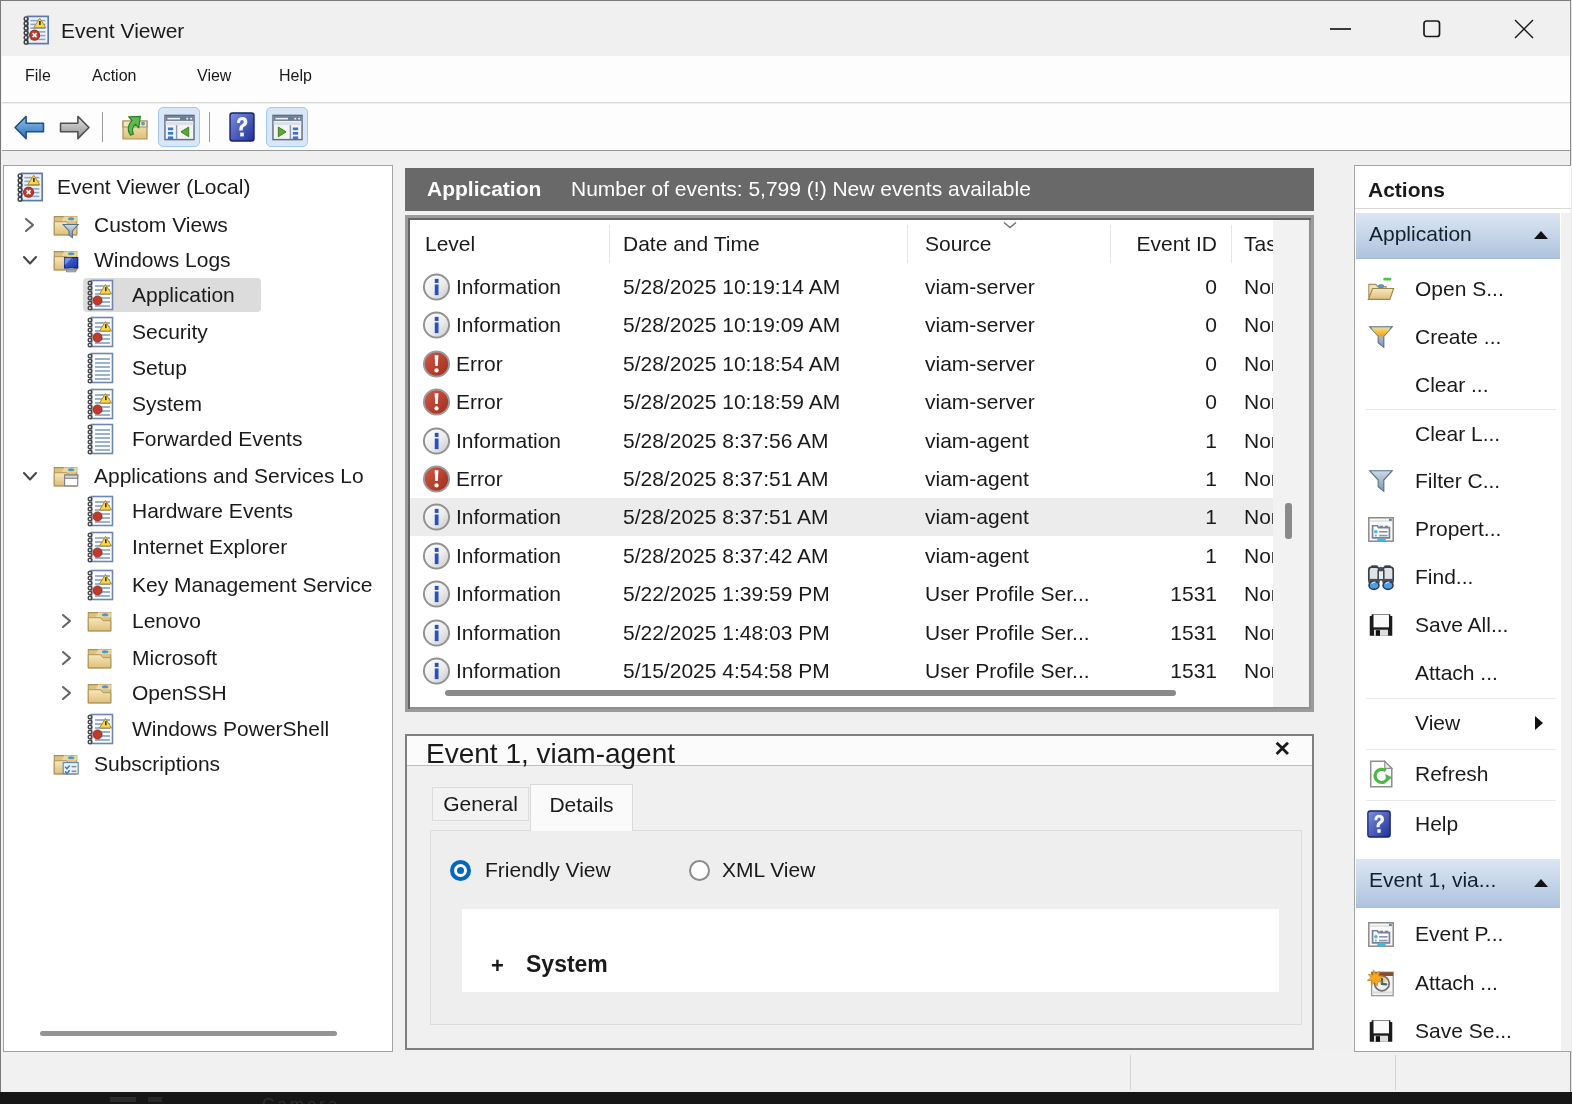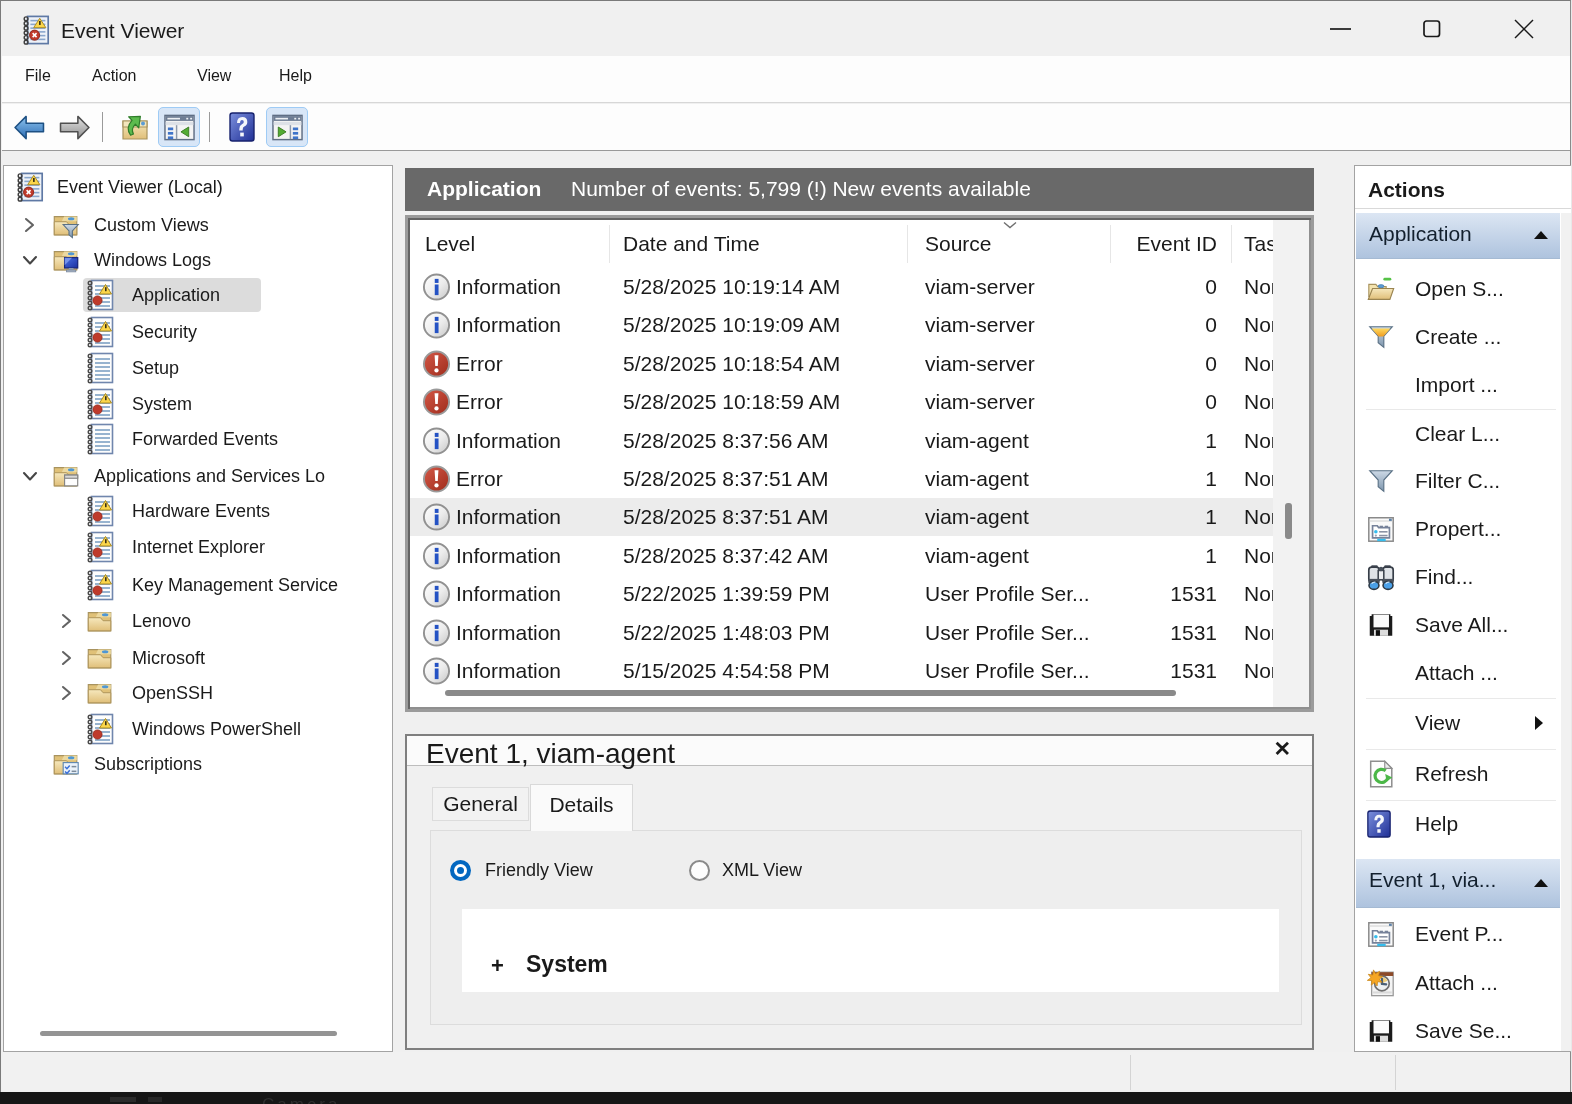--- a/index.html
+++ b/index.html
@@ -14,21 +14,21 @@
   .wc{top:0;width:92px;height:54px;display:flex;align-items:center;justify-content:center;}
   #menubar{left:1px;top:55px;width:1568px;height:47px;background:#fdfdfd;border-bottom:1px solid #d7d7d7;box-sizing:border-box;}
   .menu-item{position:absolute;top:11px;font-size:16px;color:#191919;}
   #toolbar{left:1px;top:103px;width:1568px;height:47px;background:#fdfdfd;border-bottom:1px solid #999;box-sizing:border-box;}
   .tbtn{position:absolute;top:3px;width:42px;height:40px;display:flex;align-items:center;justify-content:center;}
   .tbtn.toggled{background:#d8e6f7;border:1px solid #9ecbf5;border-radius:5px;box-sizing:border-box;}
   .tsep{position:absolute;top:8px;width:1px;height:30px;background:#9a9a9a;}
   
   #tree{left:2px;top:164px;width:390px;height:887px;background:#fff;border:1px solid #a3a3a3;box-sizing:border-box;overflow:hidden;}
   .titem{position:absolute;left:0;width:100%;height:36px;}
-  .titem .lbl{position:absolute;top:50%;transform:translateY(-50%);font-size:18px;white-space:nowrap;}
+  .titem .lbl{position:absolute;top:50%;transform:translateY(-50%);font-size:21px;white-space:nowrap;}
   .titem .sel{position:absolute;top:1px;height:34px;background:#dcdcdc;border-radius:4px;}
   .chev{position:absolute;top:50%;transform:translateY(-50%);}
   .ticon{position:absolute;top:50%;transform:translateY(-50%);width:30px;height:32px;}
   #tree-hscroll{left:36px;top:865px;width:297px;height:5px;background:#949494;border-radius:3px;}
   
   #list-titlebar{left:404px;top:167px;width:909px;height:43px;background:#696969;color:#fff;}
   #list-title{left:22px;top:9px;font-size:21px;font-weight:bold;position:absolute;color:#fff;}
   #list-subtitle{left:166px;top:9px;font-size:21px;position:absolute;color:#fff;}
   .sunken{background:#9b9b9b;}
   .sunken .inner2{position:absolute;left:3px;top:3px;right:3px;bottom:3px;background:#fff;
@@ -47,21 +47,21 @@
   #list-gutter{position:absolute;left:863px;top:0;width:36px;height:487px;background:#f2f2f2;}
   
   #preview{left:404px;top:733px;width:909px;height:316px;background:#f0f0f0;border:2px solid #7f7f7f;box-sizing:border-box;}
   #pv-head{position:absolute;left:0;top:0;width:100%;height:29px;background:#fbfbfb;border-bottom:1px solid #bdbdbd;}
   #pv-title{position:absolute;left:19px;top:2px;font-size:28px;}
   #pv-close{position:absolute;right:21px;top:1px;font-size:21px;font-weight:bold;}
   .tab{position:absolute;box-sizing:border-box;font-size:21px;text-align:center;}
   #tab-general{left:25px;top:51px;width:97px;height:34px;background:#f2f2f2;border:1px solid #dcdcdc;padding-top:4px;z-index:2;}
   #tab-details{left:123px;top:48px;width:103px;height:47px;background:#fafafa;border:1px solid #d9d9d9;border-bottom:none;padding-top:8px;z-index:3;}
   #groupbox{position:absolute;left:23px;top:94px;width:872px;height:195px;background:#eeeeee;border:1px solid #dcdcdc;box-sizing:border-box;}
-  .radio-lbl{position:absolute;top:39px;transform:translateY(-50%);font-size:18px;}
+  .radio-lbl{position:absolute;top:39px;transform:translateY(-50%);font-size:21px;}
   .radio{position:absolute;top:29px;width:21px;height:21px;border-radius:50%;box-sizing:border-box;}
   #radio1{left:19px;background:#0267c0;}
   #radio1::after{content:"";position:absolute;left:4px;top:4px;width:13px;height:13px;border-radius:50%;background:#fff;}
   #radio1::before{content:"";position:absolute;left:7px;top:7px;width:7px;height:7px;border-radius:50%;background:#0267c0;z-index:2;}
   #radio2{left:258px;background:#fdfdfd;border:2px solid #8a8a8a;}
   #pv-whitebox{position:absolute;left:31px;top:78px;width:817px;height:83px;background:#fff;}
   #pv-sys{position:absolute;left:64px;top:42px;font-size:23px;font-weight:bold;}
   #pv-plus{position:absolute;left:-35px;top:2px;font-size:22px;font-weight:bold;}
   
   #actions{left:1325px;top:164px;width:238px;height:887px;background:#fff;border:1px solid #a3a3a3;box-sizing:border-box;overflow:hidden;margin-left:28px;}
@@ -809,21 +809,21 @@
         </div>
         <div class="aitem" style="top:147px;">
           <span class="aicon">
               <svg class="icon-use">
                 <use href="#sym-funnel-orange"></use>
               </svg>
             </span>
           <span class="albl">Create ...</span>
         </div>
         <div class="aitem" style="top:195px;">
-          <span class="albl">Import ...</span>
+          <span class="albl">Clear ...</span>
         </div>
         <div class="asep" style="top:243px;"></div>
         <div class="aitem" style="top:244px;">
           <span class="albl">Clear L...</span>
         </div>
         <div class="aitem" style="top:291px;">
           <span class="aicon">
               <svg class="icon-use">
                 <use href="#sym-funnel-blue"></use>
               </svg>

